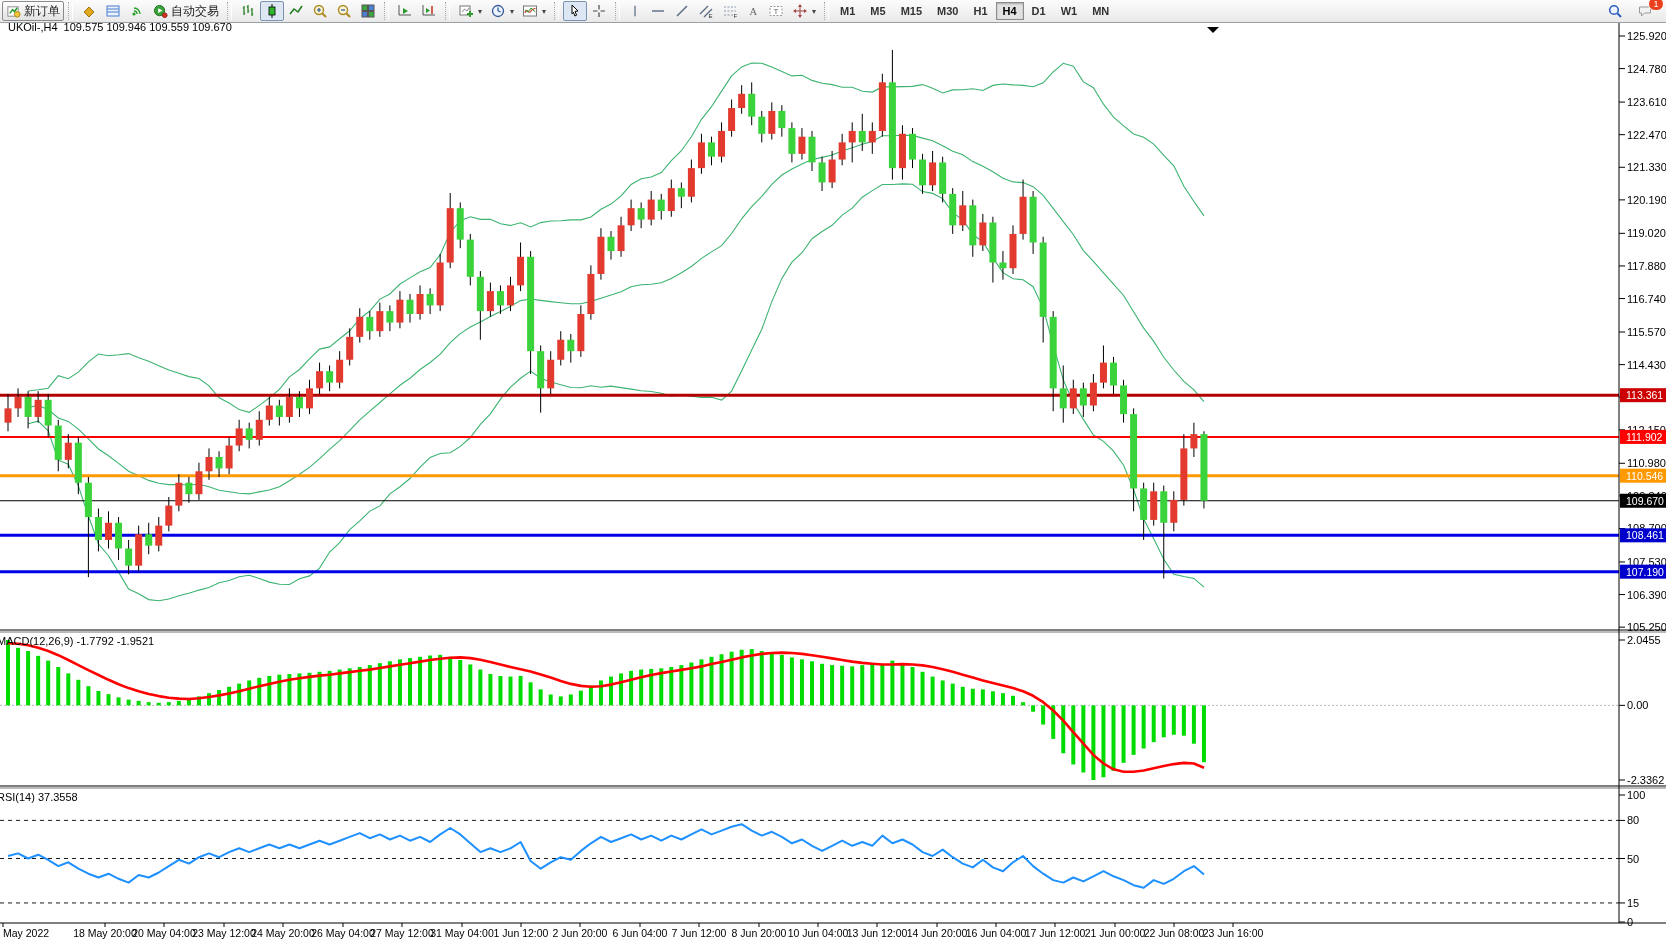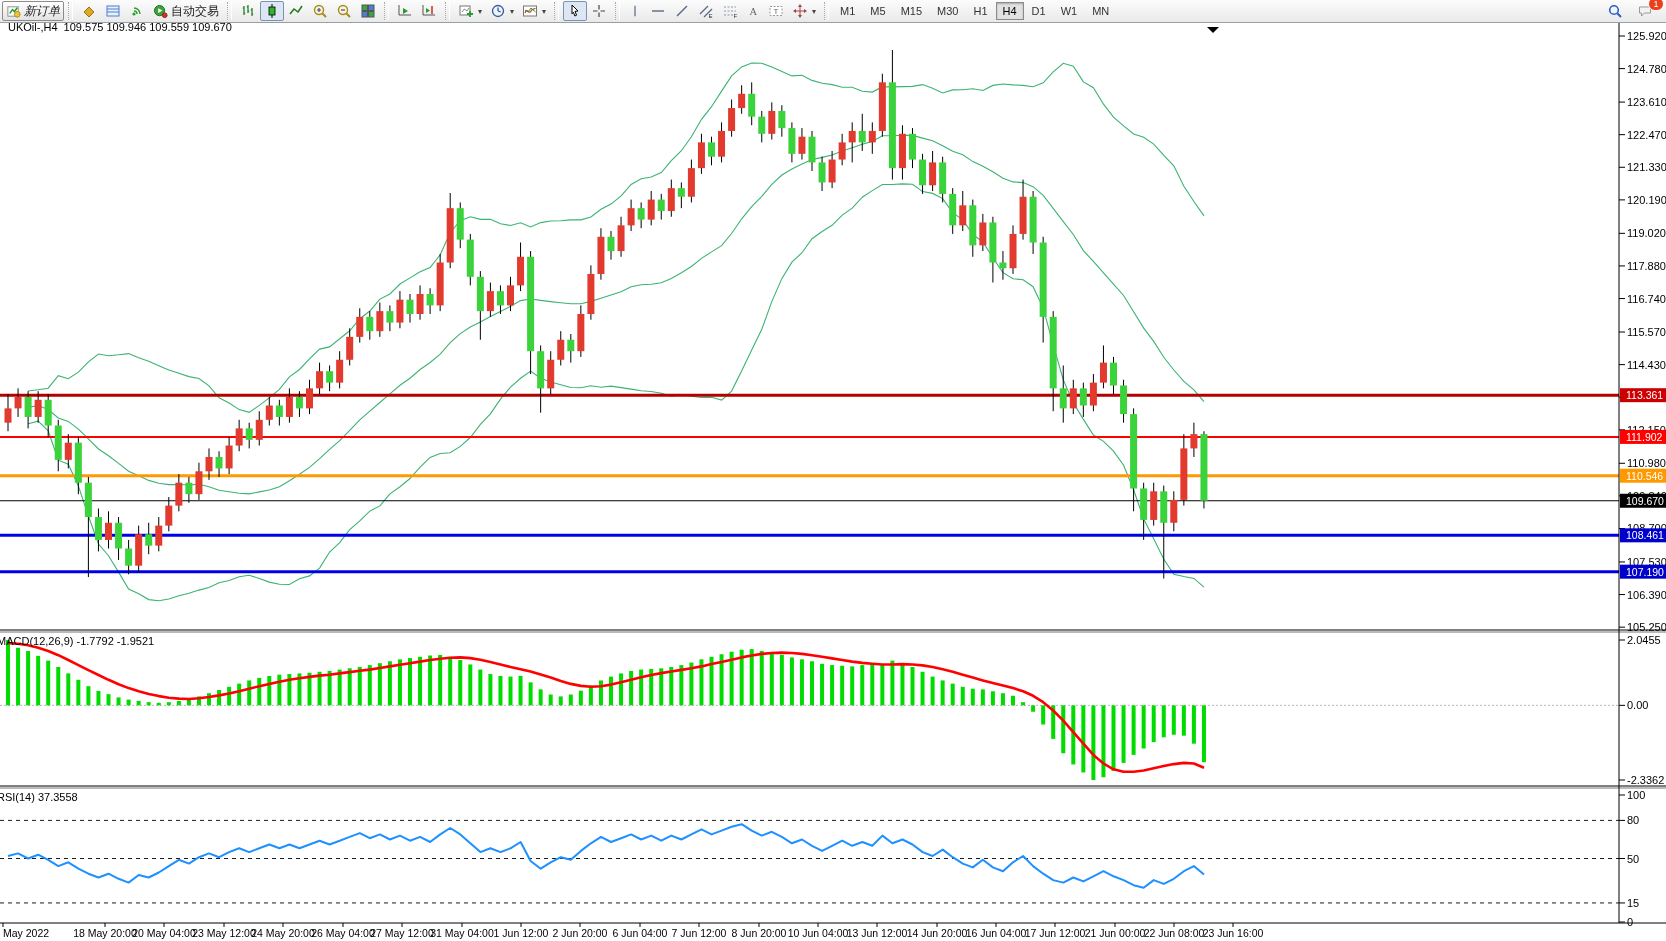--- a/index.html
+++ b/index.html
@@ -5,27 +5,27 @@
   html,body{margin:0;padding:0;}
   body{width:1666px;height:941px;position:relative;overflow:hidden;background:#fff;
        font-family:"Liberation Sans",sans-serif;}
   
   .toolbar{position:relative;z-index:5;display:flex;align-items:center;height:22px;
     background:linear-gradient(#fcfcfc,#e9e9e9);border-bottom:1px solid #9aa0a6;padding:0 2px;}
   .sep{width:3px;height:18px;border-left:1px dotted #aaa;border-right:1px solid #fff;margin:0 4px;}
   .tbtn{display:inline-flex;align-items:center;gap:3px;height:20px;padding:0 3px;
     border:1px solid transparent;background:transparent;font-size:12px;color:#222;
     font-family:"Liberation Sans",sans-serif;cursor:default;}
-  .tbtn.bordered{border:1px solid #8b8b8b;background:linear-gradient(#ffffff,#e2e2e2);border-radius:2px;font-style:italic;}
+  .tbtn.bordered{border:1px solid #8b8b8b;background:linear-gradient(#ffffff,#e2e2e2);border-radius:2px;}
   .tbtn.pressed{border:1px solid #7a93b3;background:#dde7f3;border-radius:2px;}
   .tbtn svg{display:block;}
   .caret{font-size:8px;color:#444;margin-left:1px;}
   .tf-group{display:flex;align-items:center;gap:1px;}
   .tf{height:18px;padding:0 6px;font-size:11px;color:#333;border:1px solid transparent;
-      background:transparent;font-family:"Liberation Sans",sans-serif;}
+      background:transparent;font-family:"Liberation Sans",sans-serif;font-weight:bold;}
   .tf.active{border:1px solid #8b8b8b;background:#e2e2e2;box-shadow:inset 0 1px 2px rgba(0,0,0,.25);color:#000;}
   .right{margin-left:auto;display:flex;align-items:center;gap:6px;padding-right:6px;}
   .chatwrap{position:relative;}
   .badge{position:absolute;top:-5px;right:-7px;background:#e8401c;color:#fff;border-radius:8px;
     font-size:9px;min-width:8px;height:12px;line-height:12px;padding:0 3px;text-align:center;
     border:1px solid #fff;}
   
   #chart-svg{position:absolute;left:0;top:0;z-index:1;}
   .ov{position:absolute;z-index:3;font-size:11px;color:#000;white-space:pre;}
   #title{left:8px;top:21px;}

